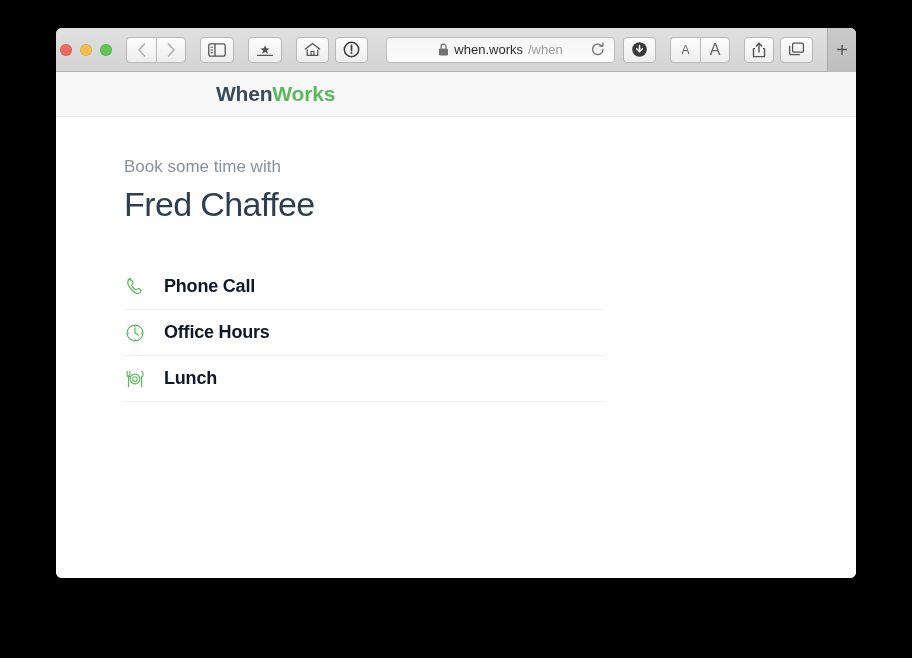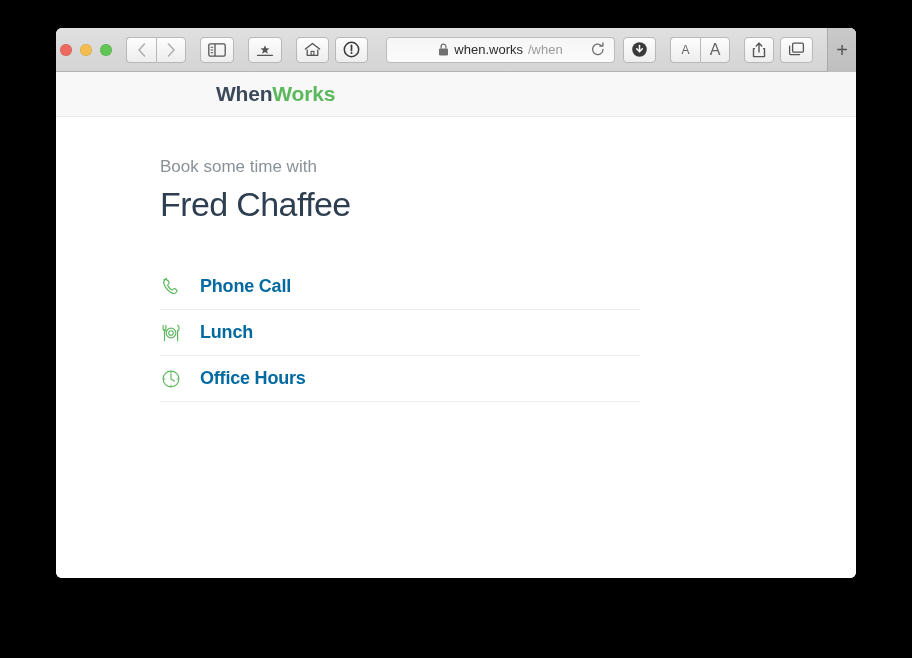--- a/index.html
+++ b/index.html
@@ -140,21 +140,21 @@
   }
   #logo {
     font-size: 21px;
     font-weight: bold;
     letter-spacing: -0.2px;
   }
   #logo .when  { color: #3b4a5a; }
   #logo .works { color: #5cb85c; }
 
   #content {
-    padding: 40px 0 0 104px;
+    padding: 40px 0 0 68px;
   }
   #eyebrow {
     font-size: 17px;
     color: #8a9199;
     margin: 0 0 8px 0;
     font-weight: normal;
   }
   #person-name {
     font-size: 34px;
     font-weight: normal;
@@ -181,21 +181,21 @@
     flex: 0 0 40px;
     display: flex;
     align-items: center;
     justify-content: flex-start;
     margin-left: 0px;
   }
   .booking-icon svg { display: block; }
   .booking-label {
     font-size: 18px;
     font-weight: bold;
-    color: #0369a1;
+    color: #0f172a;
     letter-spacing: -0.2px;
   }
 </style>
 </head>
 <body>
 
 <div id="browser-window">
 
   <div id="toolbar">
 
@@ -327,46 +327,46 @@
         <li class="booking-row">
           <span class="booking-icon">
             <svg width="22" height="22" viewBox="0 0 24 24">
               <path d="M7.2 3.4 c-1.1 0 -2.6 1.3 -3 2.6 -0.5 1.6 0.3 3.9 2 6.4 1.7 2.5 4.2 5 6.3 6 1.9 0.9 3.6 0.8 4.6 0 0.9 -0.7 1.6 -1.8 1.5 -2.4 -0.1 -0.5 -2 -2.1 -2.7 -2.3 -0.6 -0.2 -1.2 0.3 -1.7 0.9 -0.4 0.5 -0.8 0.7 -1.4 0.4 -1.3 -0.7 -3.4 -2.8 -4.3 -4.5 -0.3 -0.6 -0.2 -1 0.3 -1.4 0.6 -0.5 1.1 -1.1 1 -1.7 -0.1 -0.7 -1.6 -2.7 -2.1 -3 -0.1 -0.1 -0.3 -0.1 -0.5 -0.1 z" fill="none" stroke="#5cb85c" stroke-width="1.3" stroke-linejoin="round"></path>
               <path d="M4.4 4.3 c0.8 -0.9 1.9 -1.5 2.6 -1.6" fill="none" stroke="#5cb85c" stroke-width="1.3" stroke-linecap="round"></path>
             </svg>
           </span>
           <span class="booking-label">Phone Call</span>
         </li>
 
+
+        <li class="booking-row">
+          <span class="booking-icon">
+            <svg width="22" height="22" viewBox="0 0 24 24">
+              <circle cx="12" cy="12" r="8.6" fill="none" stroke="#5cb85c" stroke-width="1.3"></circle>
+              <path d="M12 6.6 V12 L15.6 14.3" fill="none" stroke="#5cb85c" stroke-width="1.3" stroke-linecap="round" stroke-linejoin="round"></path>
+              <line x1="12" y1="4.2" x2="12" y2="5.4" stroke="#5cb85c" stroke-width="1.1" stroke-linecap="round"></line>
+              <line x1="19.8" y1="12" x2="18.6" y2="12" stroke="#5cb85c" stroke-width="1.1" stroke-linecap="round"></line>
+              <line x1="12" y1="19.8" x2="12" y2="18.6" stroke="#5cb85c" stroke-width="1.1" stroke-linecap="round"></line>
+              <line x1="4.2" y1="12" x2="5.4" y2="12" stroke="#5cb85c" stroke-width="1.1" stroke-linecap="round"></line>
+            </svg>
+          </span>
+          <span class="booking-label">Office Hours</span>
+        </li>
 
         <li class="booking-row">
           <span class="booking-icon">
             <svg width="22" height="22" viewBox="0 0 24 24">
               <circle cx="12" cy="12" r="5.3" fill="none" stroke="#5cb85c" stroke-width="1.3"></circle>
               <circle cx="12" cy="12" r="2.5" fill="none" stroke="#5cb85c" stroke-width="1.2"></circle>
               <path d="M3.4 3.6 V8 a1.5 1.5 0 0 0 3 0 V3.6" fill="none" stroke="#5cb85c" stroke-width="1.3" stroke-linecap="round"></path>
               <line x1="4.9" y1="8.6" x2="4.9" y2="20.4" stroke="#5cb85c" stroke-width="1.3" stroke-linecap="round"></line>
               <path d="M19.2 3.6 c1.3 0.6 1.8 2.2 1.6 4 -0.1 1.3 -0.7 2 -1.6 2.2" fill="none" stroke="#5cb85c" stroke-width="1.3" stroke-linecap="round" stroke-linejoin="round"></path>
               <line x1="19.2" y1="9.6" x2="19.2" y2="20.4" stroke="#5cb85c" stroke-width="1.3" stroke-linecap="round"></line>
             </svg>
           </span>
           <span class="booking-label">Lunch</span>
         </li>
 
-        <li class="booking-row">
-          <span class="booking-icon">
-            <svg width="22" height="22" viewBox="0 0 24 24">
-              <circle cx="12" cy="12" r="8.6" fill="none" stroke="#5cb85c" stroke-width="1.3"></circle>
-              <path d="M12 6.6 V12 L15.6 14.3" fill="none" stroke="#5cb85c" stroke-width="1.3" stroke-linecap="round" stroke-linejoin="round"></path>
-              <line x1="12" y1="4.2" x2="12" y2="5.4" stroke="#5cb85c" stroke-width="1.1" stroke-linecap="round"></line>
-              <line x1="19.8" y1="12" x2="18.6" y2="12" stroke="#5cb85c" stroke-width="1.1" stroke-linecap="round"></line>
-              <line x1="12" y1="19.8" x2="12" y2="18.6" stroke="#5cb85c" stroke-width="1.1" stroke-linecap="round"></line>
-              <line x1="4.2" y1="12" x2="5.4" y2="12" stroke="#5cb85c" stroke-width="1.1" stroke-linecap="round"></line>
-            </svg>
-          </span>
-          <span class="booking-label">Office Hours</span>
-        </li>
-
 
       </ul>
     </div>
   </div>
 </div>
 
 </body></html>

